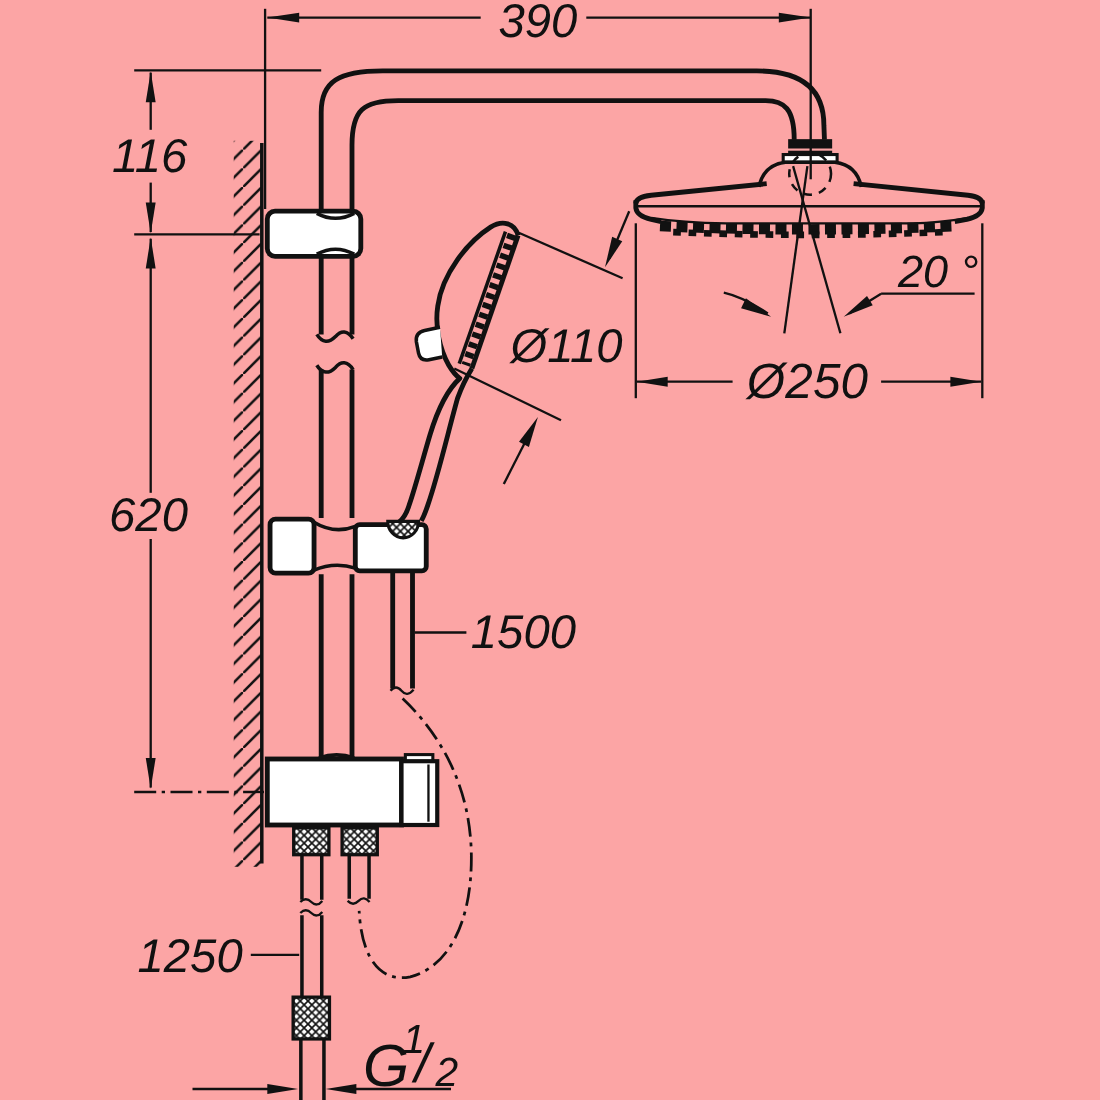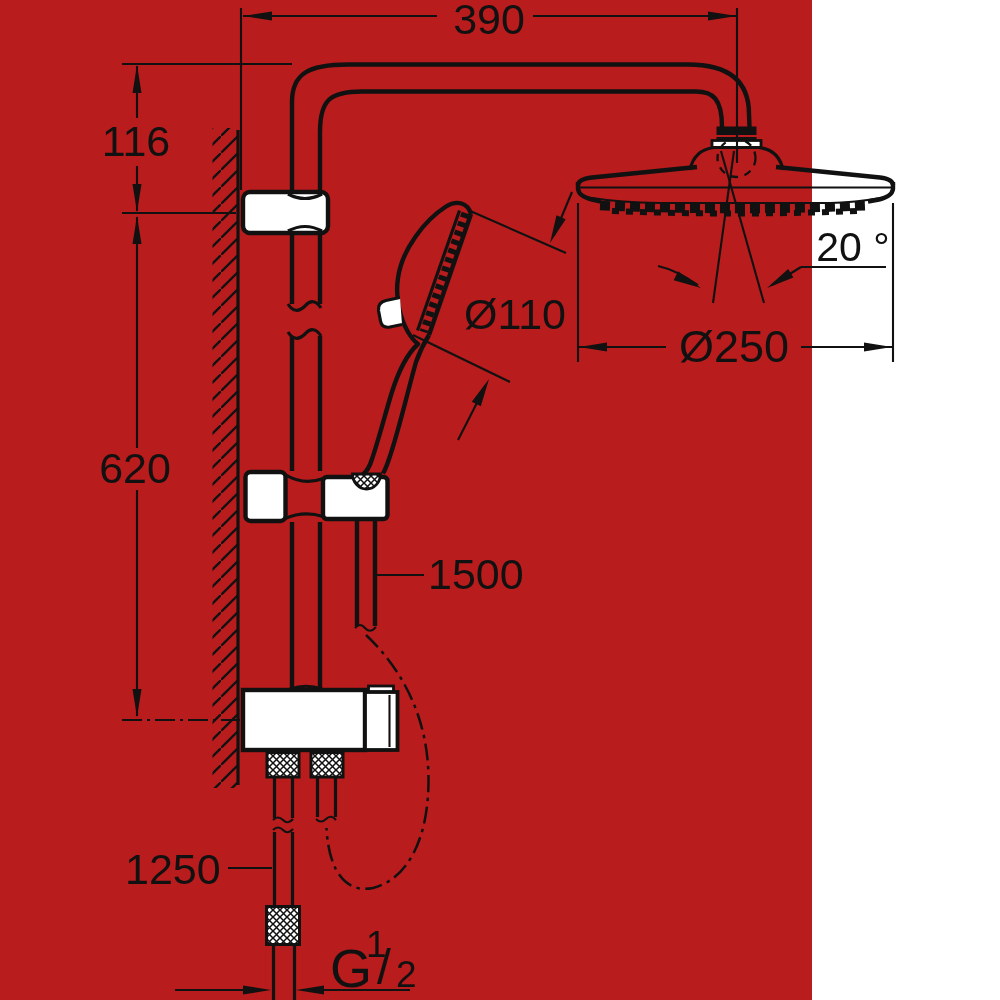--- a/index.html
+++ b/index.html
@@ -1,16 +1,16 @@
 <!DOCTYPE html>
 <html><head>
 <meta charset="utf-8">
 <style>
   html,body{margin:0;padding:0;background:#fff;}
-  .stage{width:812px;height:1000px;position:relative;background:#b91c1c;}
+  .stage{width:1000px;height:1000px;position:relative;background:#fca5a5;font-style:italic;}
   svg{display:block;}
   
   .thick{stroke:#111;stroke-width:4.4;fill:none;stroke-linejoin:round;}
   .med{stroke:#111;stroke-width:3.2;fill:none;stroke-linejoin:round;}
   .thin{stroke:#111;stroke-width:2.1;fill:none;}
   .fillw{fill:#fff;}
   .ink{fill:#111;stroke:none;}
   .phantom{stroke:#111;stroke-width:2.5;fill:none;stroke-dasharray:17 5.5 3.5 5.5;}
   .dash-circle{stroke:#111;stroke-width:2.3;fill:none;stroke-dasharray:7.5 6.5;}
   .dashdot{stroke:#111;stroke-width:2.1;fill:none;stroke-dasharray:20 5 3 5;}

